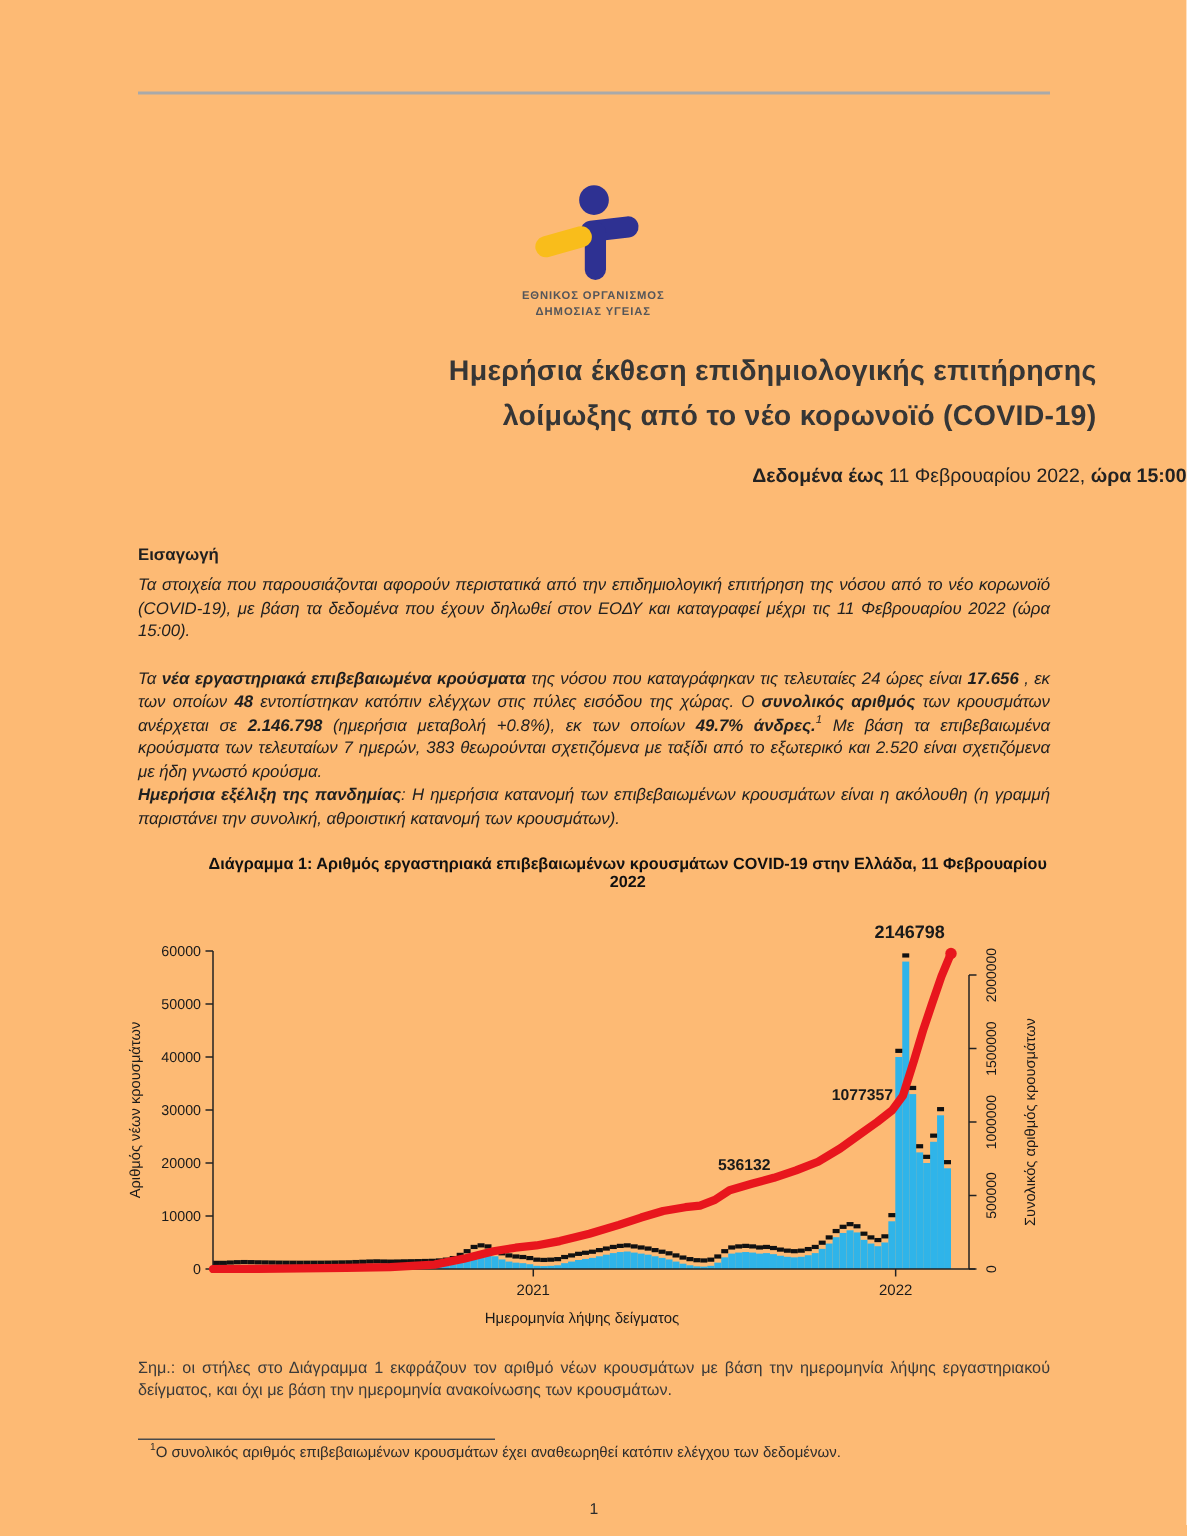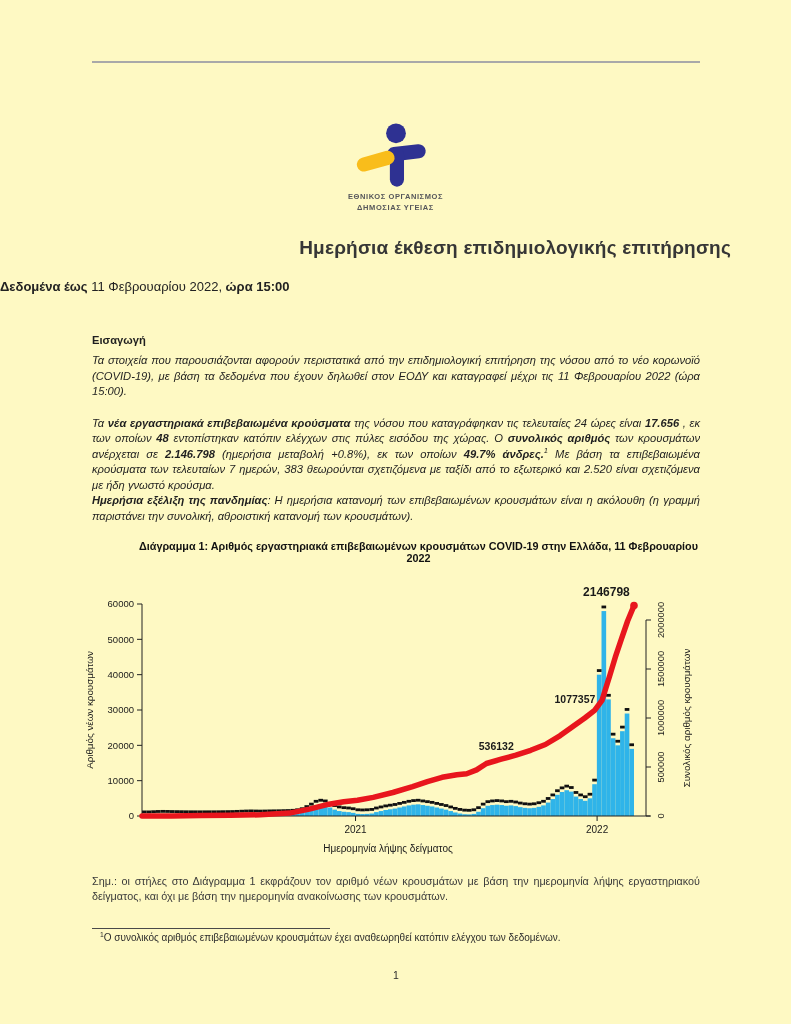--- a/index.html
+++ b/index.html
@@ -1,25 +1,25 @@
 <!DOCTYPE html>
 <html><head>
 <meta charset="utf-8">
 <style>
   html,body{margin:0;padding:0;background:#ffffff;}
   .page{
-    position:relative;width:791px;height:1024px;background:#fef9c3;overflow:hidden;
+    position:relative;width:791px;height:1024px;background:#fdba74;overflow:hidden;
     font-family:"Liberation Sans","DejaVu Sans",sans-serif;color:#1f1f1f;
   }
   .top-rule{margin:61px 91px 0 92px;height:2px;background:#a9a9a9;}
   .logo-block{margin-top:60px;text-align:center;}
   .logo-icon{display:block;margin:0 auto;}
   .logo-org{margin-top:2px;font-size:7.5px;font-weight:bold;color:#55565a;letter-spacing:.6px;line-height:11px;}
   .doc-title{margin:20px 60px 0;text-align:right;font-size:19px;font-weight:bold;color:#363636;line-height:30px;letter-spacing:.2px;}
-  .doc-subtitle{margin-top:16px;text-align:left;font-size:13px;color:#222;}
+  .doc-subtitle{margin-top:16px;text-align:right;font-size:13px;color:#222;}
   .content{margin:0 91px 0 92px;}
   .sec-heading{margin-top:40px;font-size:11.2px;font-weight:bold;}
   p.body-text{margin:7px 0 0;font-size:11.2px;line-height:15.5px;text-align:justify;font-style:italic;}
   p.body-text.gap{margin-top:16px;}
   p.body-text.nogap{margin-top:0;}
   sup{font-size:68%;line-height:0;}
   .chart-wrap{margin-top:16px;}
   .chart-title{margin-left:45px;font-size:10.8px;font-weight:bold;color:#111;text-align:center;}
   .chart-svg-box{margin-left:-14px;margin-top:4px;}
   svg text{font-family:"Liberation Sans","DejaVu Sans",sans-serif;fill:#1a1a1a;}
@@ -43,20 +43,21 @@
       <path id="logo-arm-left" d="M16 44 L41 37" stroke="#f9bd1b" stroke-width="15" stroke-linecap="round" fill="none"></path>
     </svg>
     <div class="logo-org">
       <div>ΕΘΝΙΚΟΣ ΟΡΓΑΝΙΣΜΟΣ</div>
       <div>ΔΗΜΟΣΙΑΣ ΥΓΕΙΑΣ</div>
     </div>
   </div>
 
   <div class="doc-title">
     <div>Ημερήσια έκθεση επιδημιολογικής επιτήρησης</div>
+    <div>λοίμωξης από το νέο κορωνοϊό (COVID-19)</div>
   </div>
 
   <div class="doc-subtitle"><b>Δεδομένα έως </b><span>11 Φεβρουαρίου 2022, </span><b>ώρα 15:00</b></div>
 
   <div class="content">
 
     <div class="sec-heading">Εισαγωγή</div>
 
     <p class="body-text">Τα στοιχεία που παρουσιάζονται αφορούν περιστατικά από την επιδημιολογική επιτήρηση της νόσου από το νέο κορωνοϊό (COVID-19), με βάση τα δεδομένα που έχουν δηλωθεί στον ΕΟΔΥ και καταγραφεί μέχρι τις 11 Φεβρουαρίου 2022 (ώρα 15:00).</p>
 

